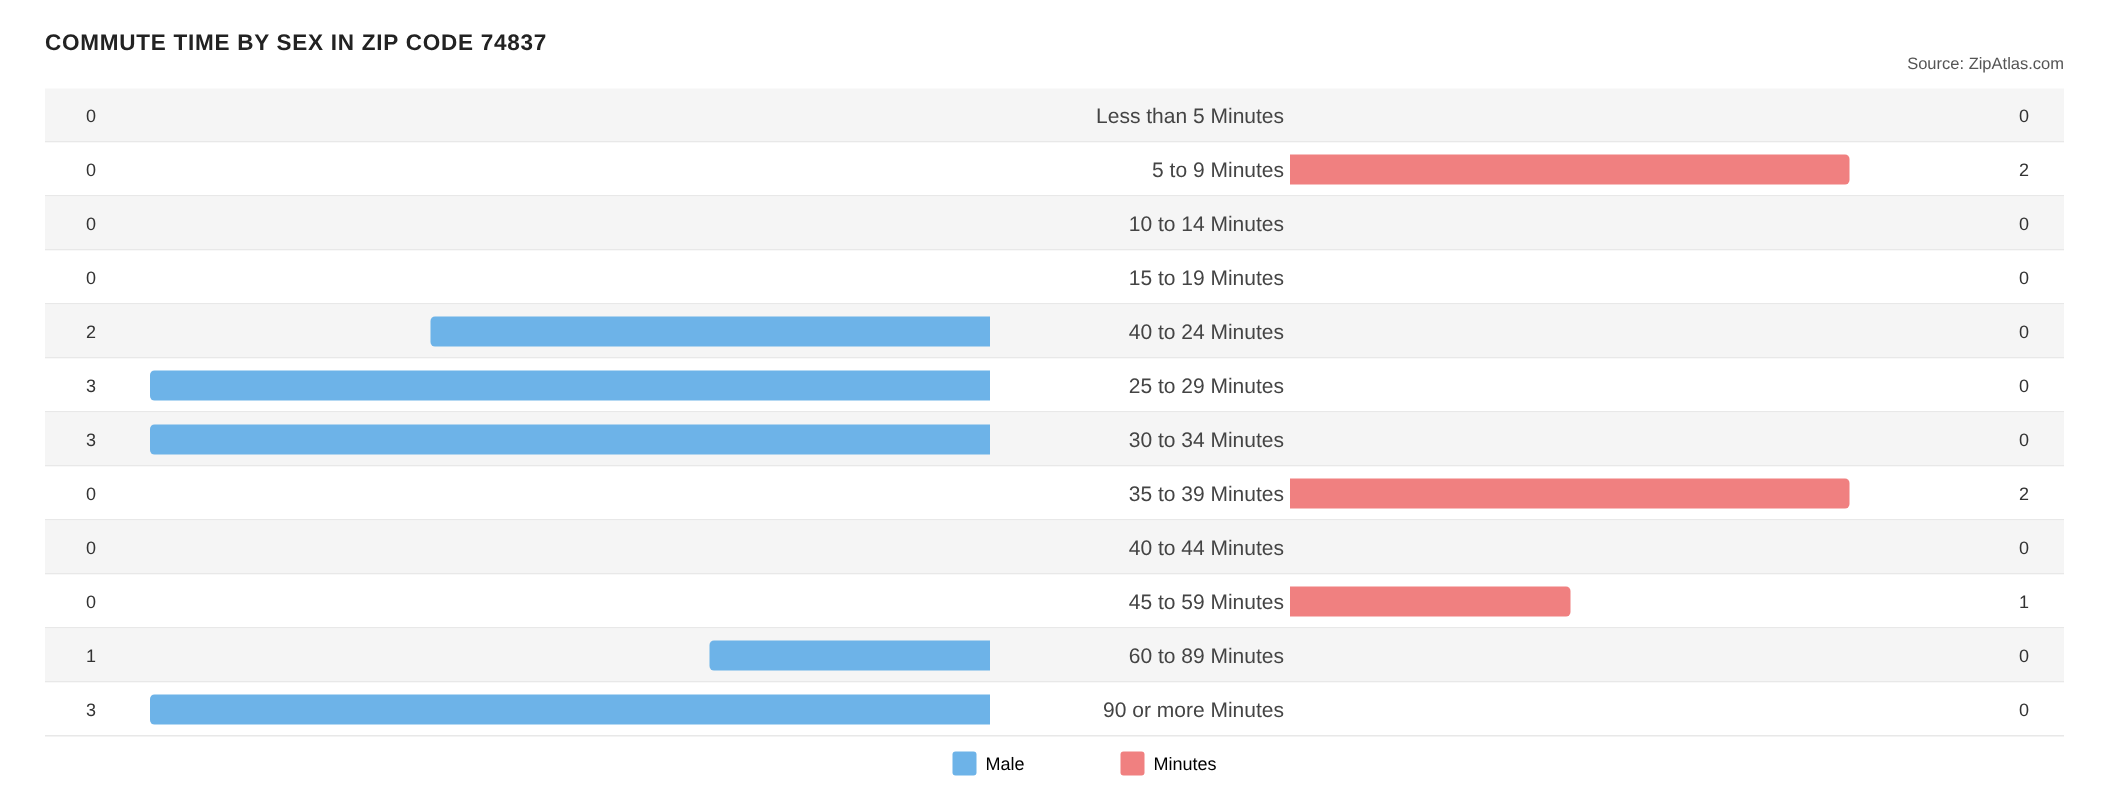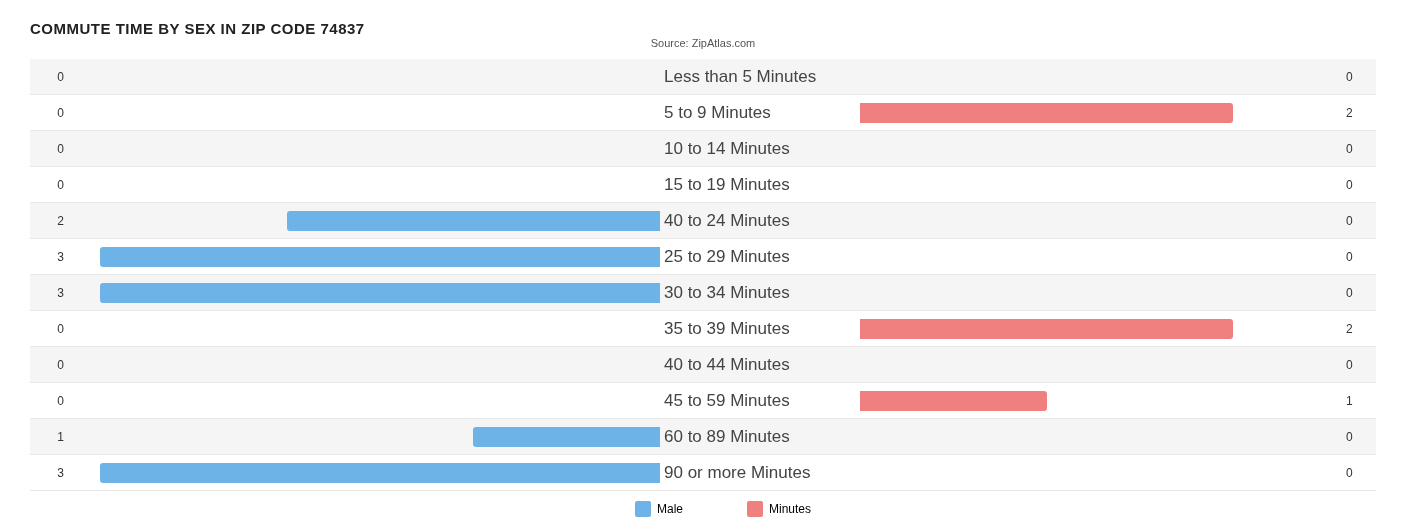--- a/index.html
+++ b/index.html
@@ -14,21 +14,21 @@
       font-size: 15px;
       font-weight: bold;
       text-transform: uppercase;
       letter-spacing: 0.5px;
       color: #222;
       margin-bottom: 0;
     }
     .source {
       font-size: 11px;
       color: #555;
-      text-align: center;
+      text-align: right;
       margin-bottom: 10px;
     }
     .chart-area {
       width: 100%;
     }
     .row {
       display: flex;
       align-items: center;
       height: 36px;
       border-bottom: 1px solid #e8e8e8;
@@ -54,22 +54,22 @@
       align-items: center;
       flex-shrink: 0;
     }
     .left-bar {
       height: 20px;
       background: #6db3e8;
       border-radius: 3px 0 0 3px;
     }
     .label-cell {
       width: 200px;
-      text-align: left;
-      font-size: 17px;
+      text-align: right;
+      font-size: 14px;
       color: #444;
       flex-shrink: 0;
       padding: 0 4px;
     }
     .right-bar-container {
       width: 480px;
       display: flex;
       justify-content: flex-start;
       align-items: center;
       flex-shrink: 0;

